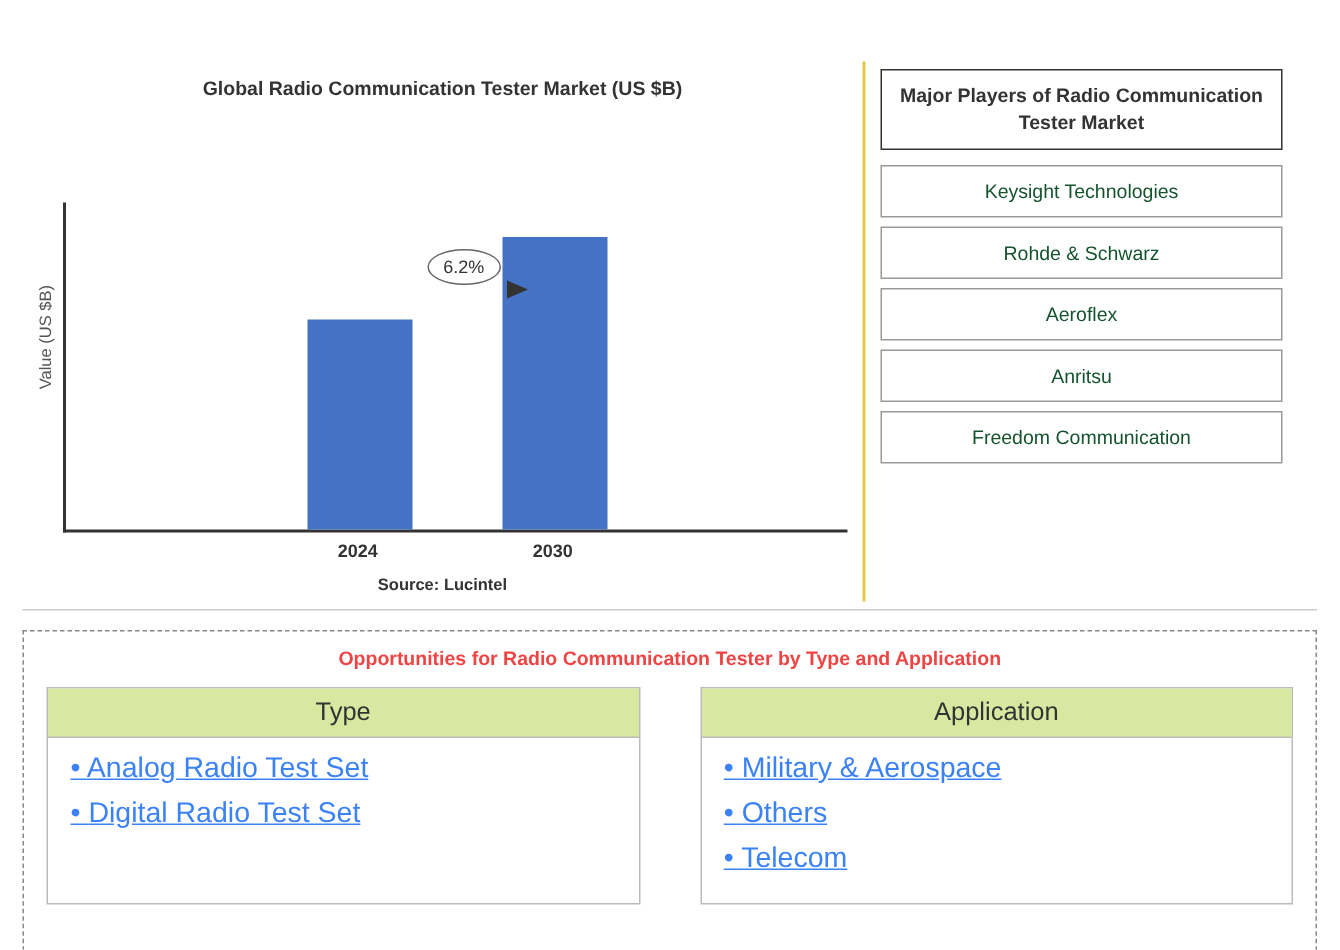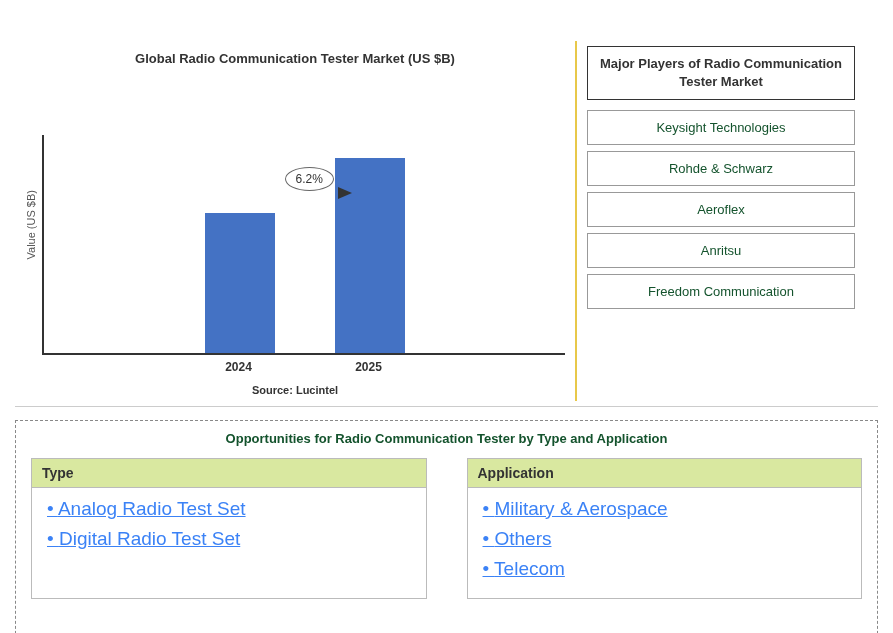--- a/index.html
+++ b/index.html
@@ -198,43 +198,43 @@
     .bottom-section {
       border: 1.5px dashed #888;
       margin-top: 8px;
       padding: 10px 15px;
       flex: 1;
     }
 
     .bottom-title {
       font-size: 13px;
       font-weight: bold;
-      color: #14532d;
+      color: #ef4444;
       text-align: center;
       margin-bottom: 12px;
     }
 
     .bottom-columns {
       display: flex;
       flex-direction: row;
       gap: 40px;
     }
 
     .bottom-col {
       flex: 1;
       border: 1px solid #bbb;
       padding: 0;
     }
 
     .col-header {
       background: #d9e8a0;
-      font-size: 14px;
-      font-weight: bold;
-      color: #333;
-      text-align: left;
+      font-size: 17px;
+      font-weight: normal;
+      color: #333;
+      text-align: center;
       padding: 6px 10px;
       border-bottom: 1px solid #bbb;
     }
 
     .col-items {
       padding: 10px 15px;
     }
 
     .col-item {
       font-size: 19px;
@@ -272,21 +272,21 @@
               <div class="bar bar-2024"></div>
             </div>
 
             <div class="bar-group">
               <div class="bar bar-2030"></div>
             </div>
           </div>
 
           <div class="x-axis-labels">
             <div class="x-label">2024</div>
-            <div class="x-label">2025</div>
+            <div class="x-label">2030</div>
           </div>
         </div>
       </div>
 
       <div class="source-text">Source: Lucintel</div>
     </div>
 
     <div class="players-panel">
       <div class="players-title">Major Players of Radio Communication Tester Market</div>
 

